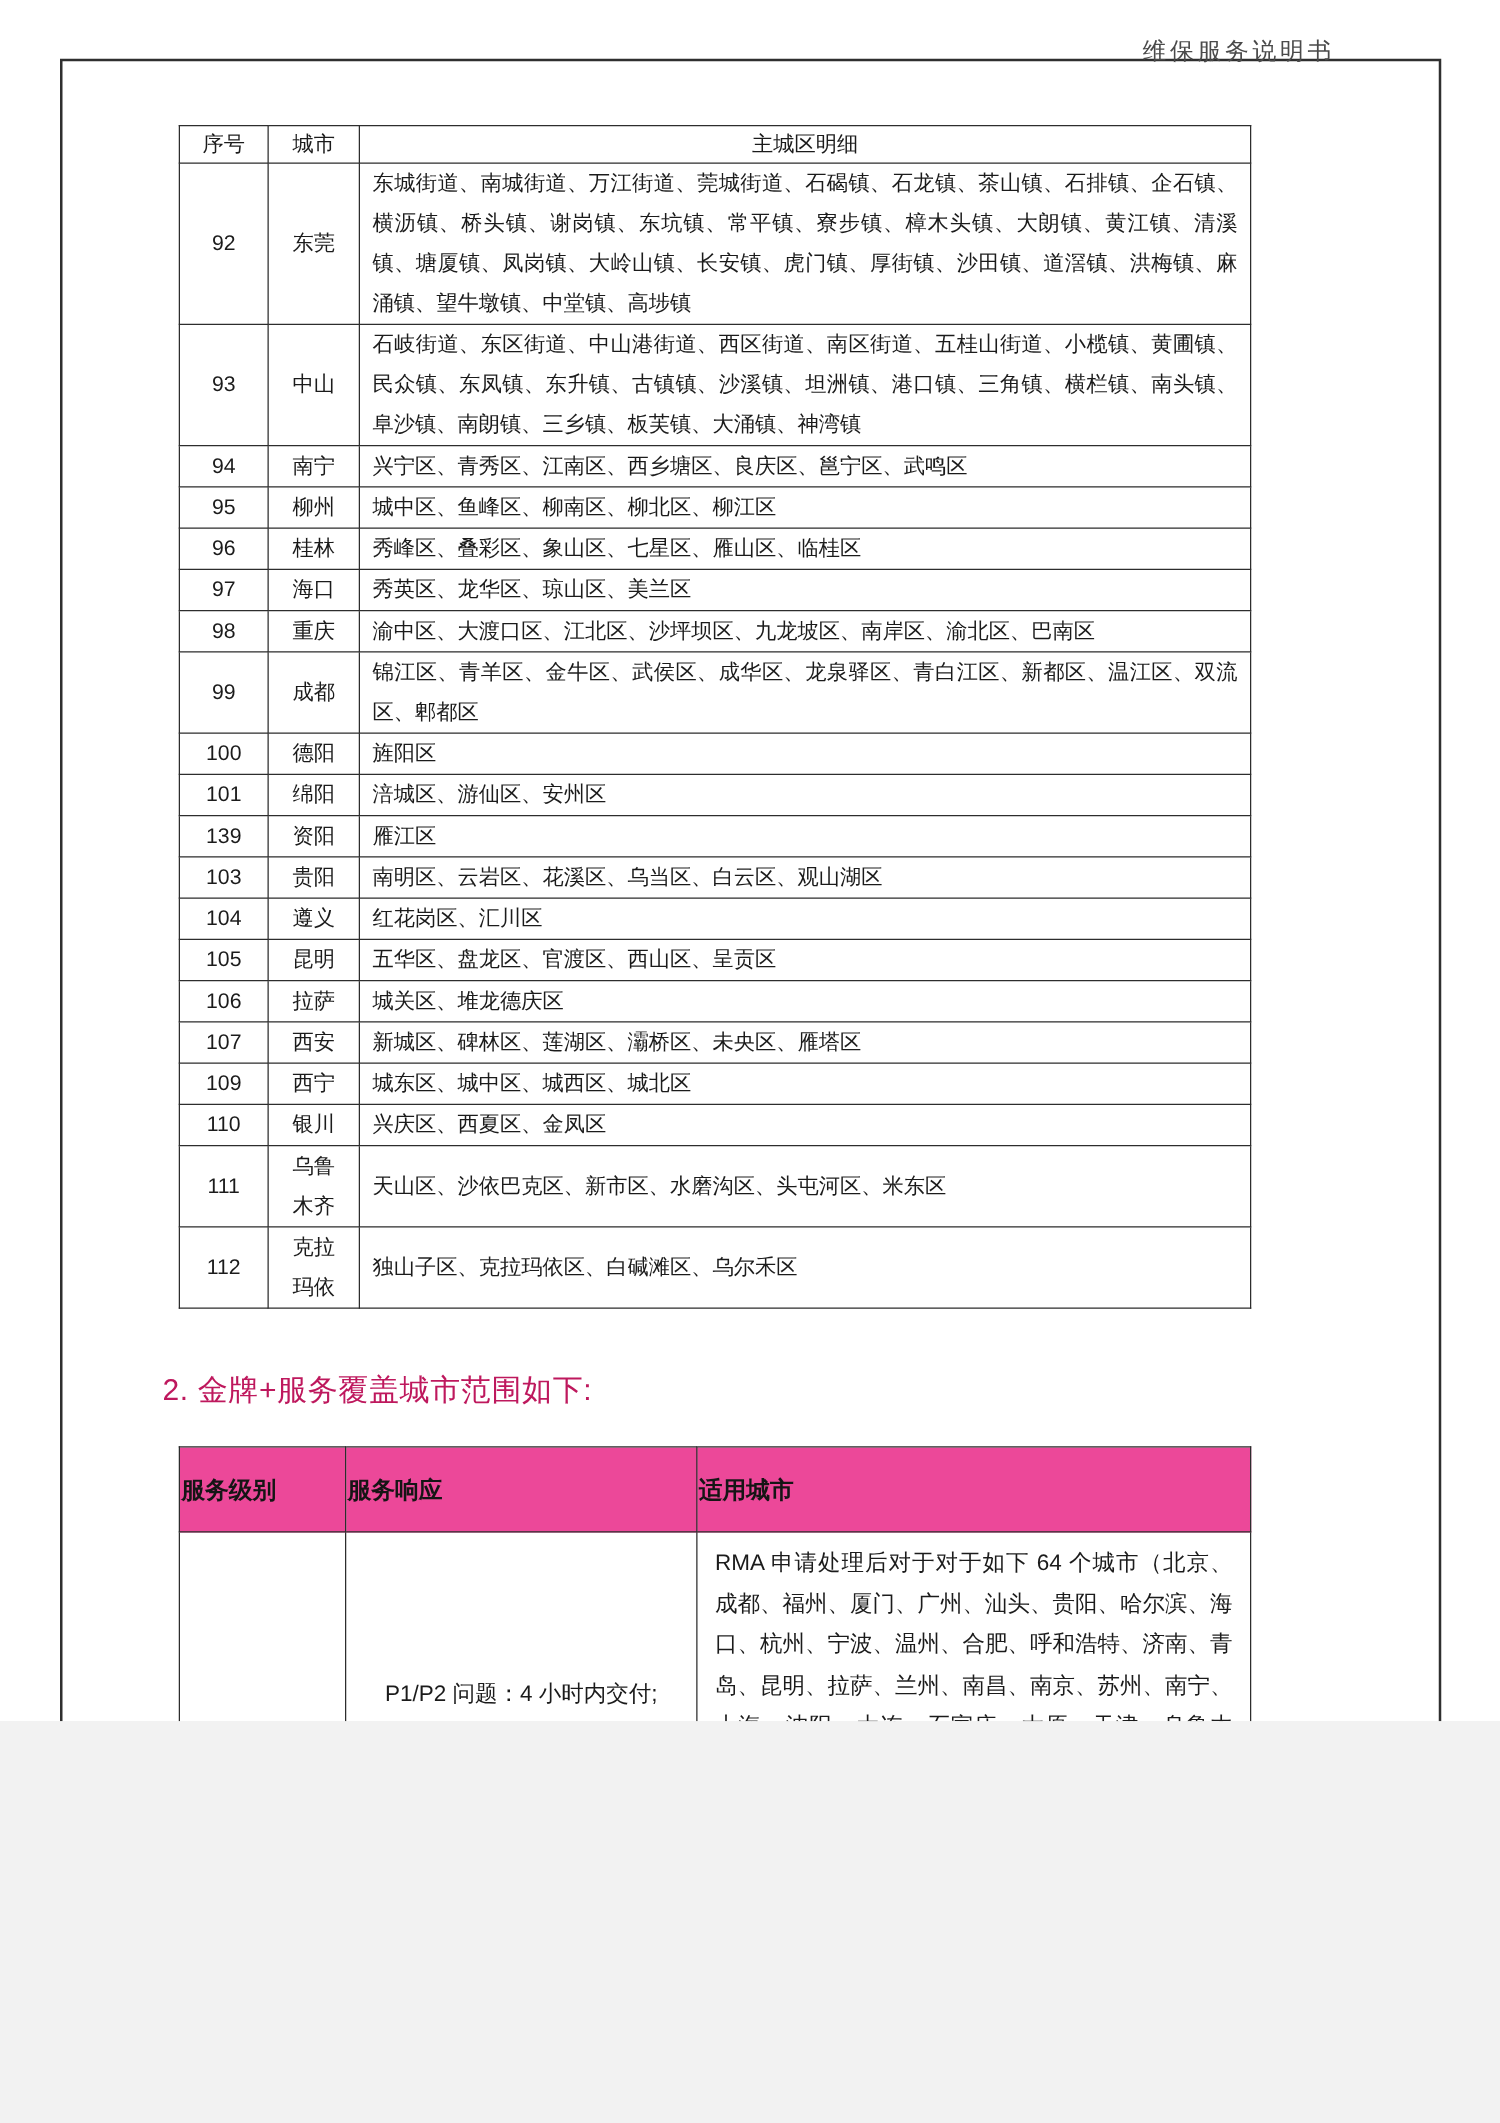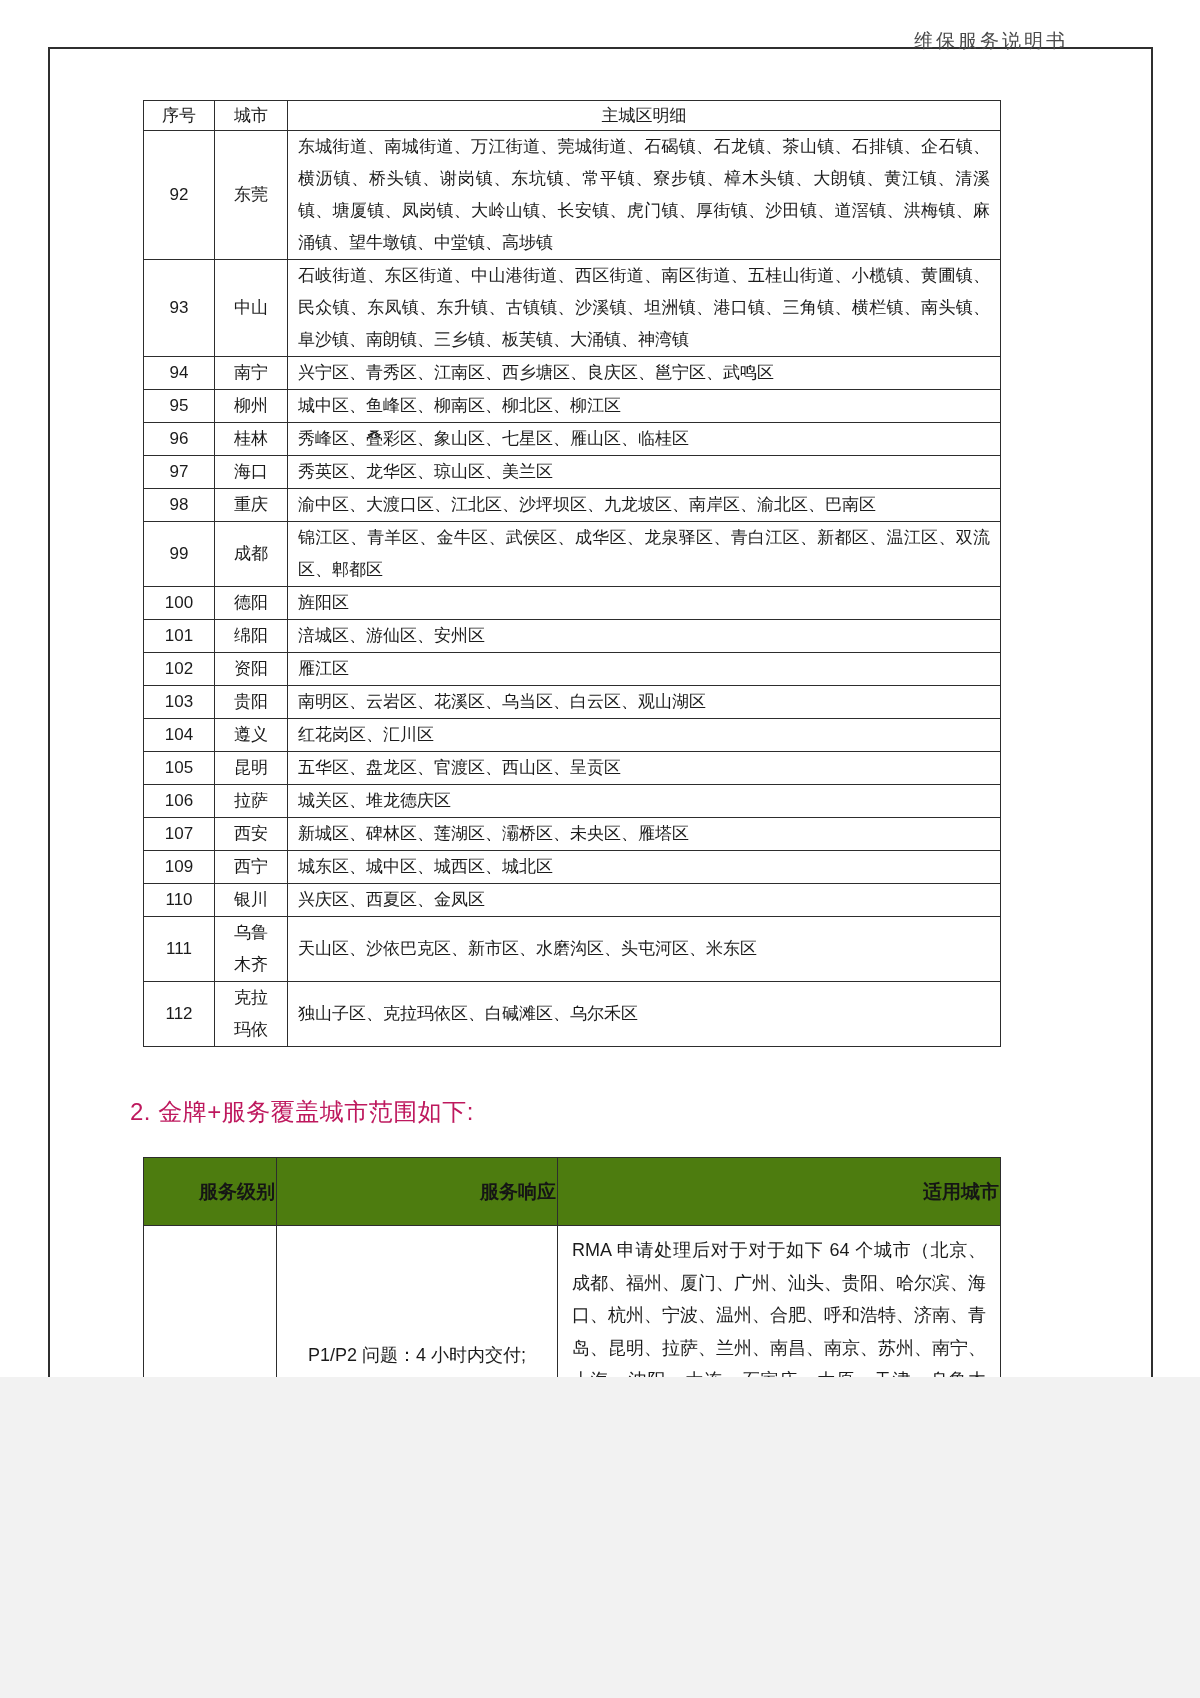--- a/index.html
+++ b/index.html
@@ -41,22 +41,22 @@
   .heading2 {
     position: absolute; left: 130px; top: 1096px;
     font-size: 24px; font-weight: normal; color: #be185d; letter-spacing: 0.5px;
   }
   
   .t2 {
     position: absolute; left: 143px; top: 1157px; width: 858px;
     border-collapse: collapse; table-layout: fixed;
   }
   .t2 th {
-    border: 1.5px solid #2d2d2d; background: #4d7c0f; height: 68px;
-    font-size: 19px; font-weight: bold; text-align: right; color: #151515;
+    border: 1.5px solid #2d2d2d; background: #ec4899; height: 68px;
+    font-size: 19px; font-weight: bold; text-align: left; color: #151515;
   }
   .t2 td {
     border: 1.5px solid #2d2d2d; font-size: 18px; color: #1b1b1b;
     height: 300px; vertical-align: middle;
   }
   .t2 td.lvl  { text-align: center; }
   .t2 td.resp { text-align: center; line-height: 40px; padding: 0 18px; margin-left: 28px; }
   .t2 td.resp p { margin: 0; }
   .t2 td.resp p.first { margin-bottom: 36px; }
   .t2 td.cities {
@@ -137,21 +137,21 @@
           <td class="no">100</td>
           <td class="city">德阳</td>
           <td class="detail">旌阳区</td>
         </tr>
         <tr>
           <td class="no">101</td>
           <td class="city">绵阳</td>
           <td class="detail">涪城区、游仙区、安州区</td>
         </tr>
         <tr>
-          <td class="no">102</td>
+          <td class="no">139</td>
           <td class="city">资阳</td>
           <td class="detail">雁江区</td>
         </tr>
         <tr>
           <td class="no">103</td>
           <td class="city">贵阳</td>
           <td class="detail">南明区、云岩区、花溪区、乌当区、白云区、观山湖区</td>
         </tr>
         <tr>
           <td class="no">104</td>

